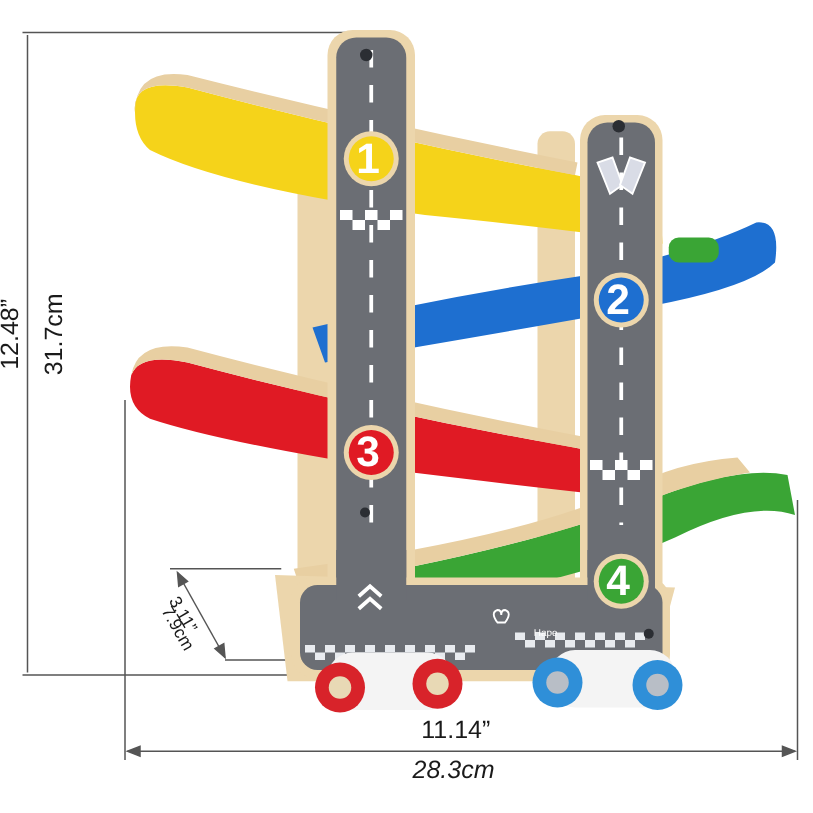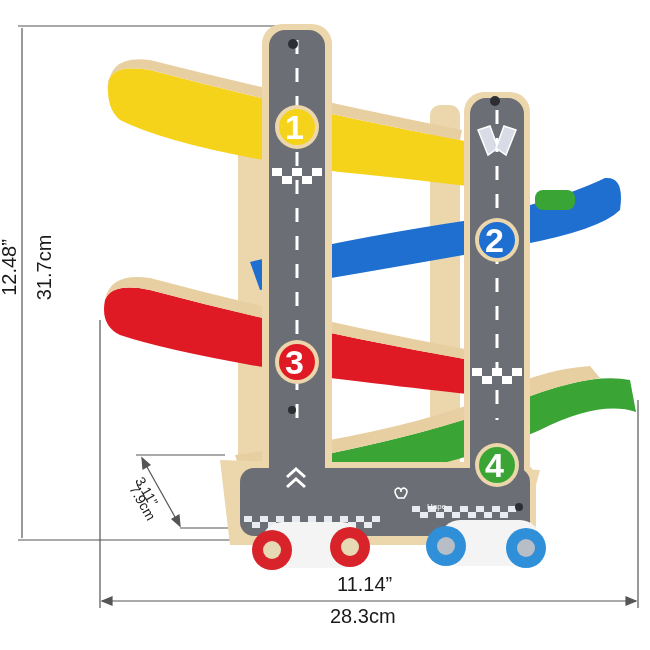--- a/index.html
+++ b/index.html
@@ -186,13 +186,13 @@
 <div class="dim-text" style="left:485px;top:221px;font-size:34px;font-weight:bold;color:#fff;">2</div>
 <div class="dim-text" style="left:285px;top:343px;font-size:34px;font-weight:bold;color:#fff;">3</div>
 <div class="dim-text" style="left:485px;top:446px;font-size:34px;font-weight:bold;color:#fff;">4</div>
 <div class="dim-text" style="left:390px;top:502px;font-size:8px;color:#fff;padding-left:37px;">Hape</div>
 
 <div class="dim-text" style="left:-26px;top:256px;font-size:20px;transform:rotate(-90deg);transform-origin:center;width:70px;text-align:center;">12.48”</div>
 <div class="dim-text" style="left:4px;top:256px;font-size:20px;transform:rotate(-90deg);transform-origin:center;width:80px;text-align:center;">31.7cm</div>
 <div class="dim-text" style="left:146px;top:474px;font-size:14px;transform:rotate(60deg);transform-origin:left top;">3.11”</div>
 <div class="dim-text" style="left:140px;top:482px;font-size:14px;transform:rotate(60deg);transform-origin:left top;">7.9cm</div>
 <div class="dim-text" style="left:337px;top:573px;font-size:20px;">11.14”</div>
-<div class="dim-text" style="left:330px;top:605px;font-size:20px;">28.3cm</div>
+<div class="dim-text" style="left:330px;top:605px;font-size:20px;font-style:italic;">28.3cm</div>
 
 </body></html>

